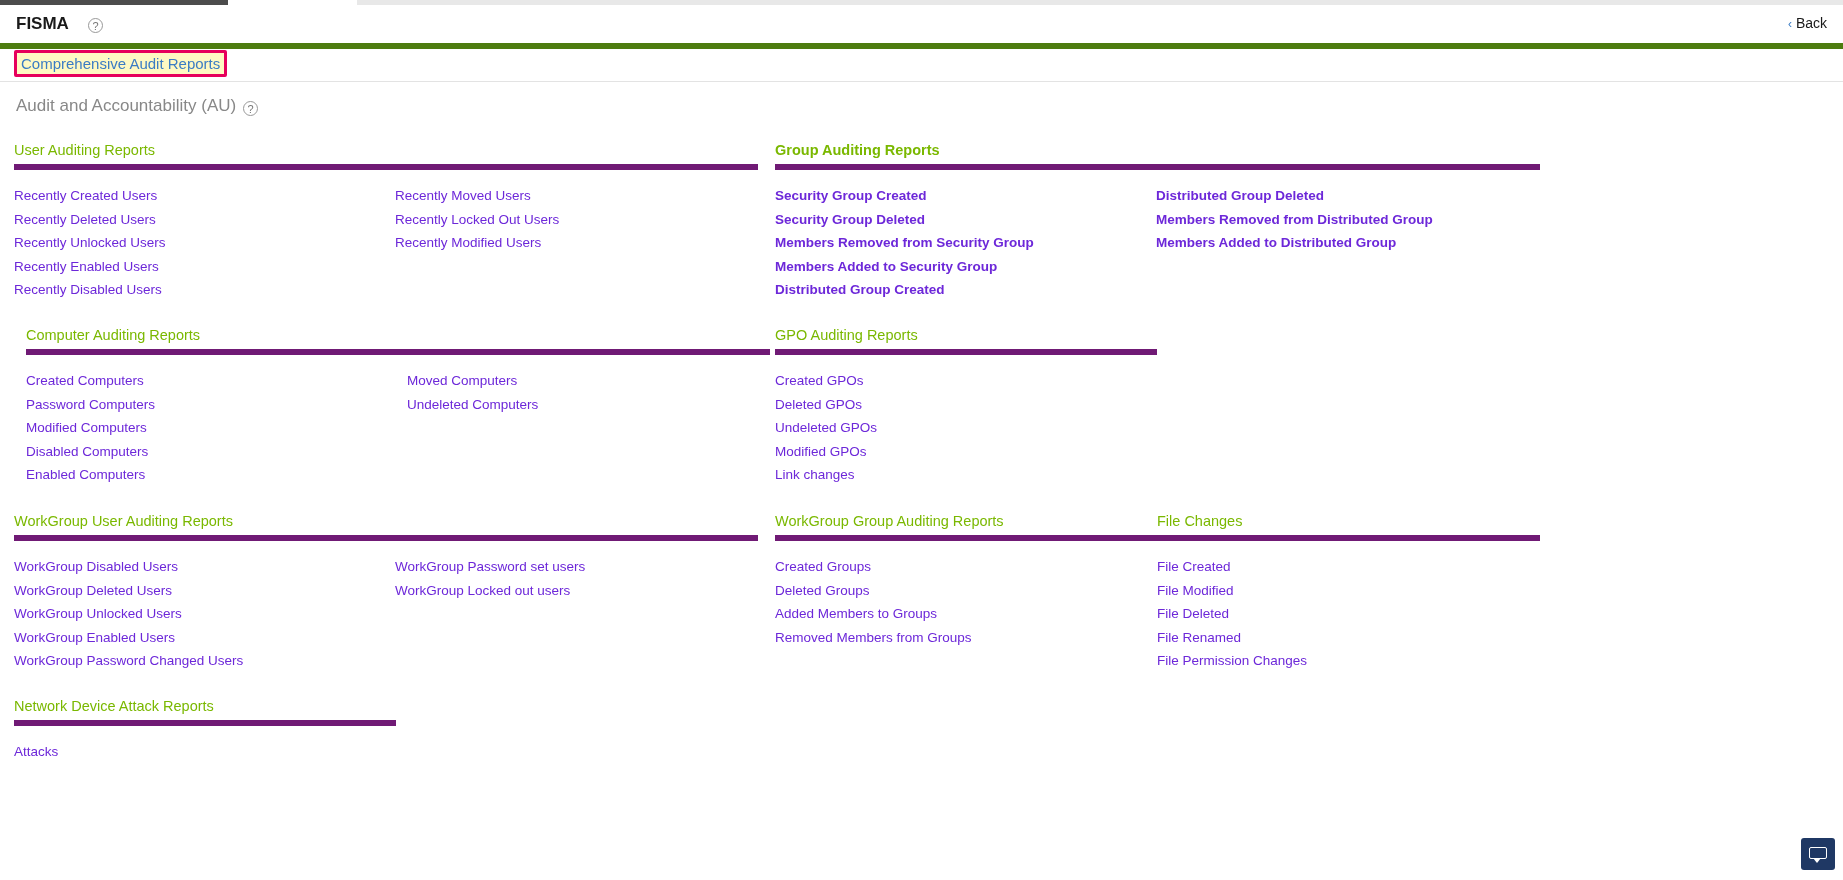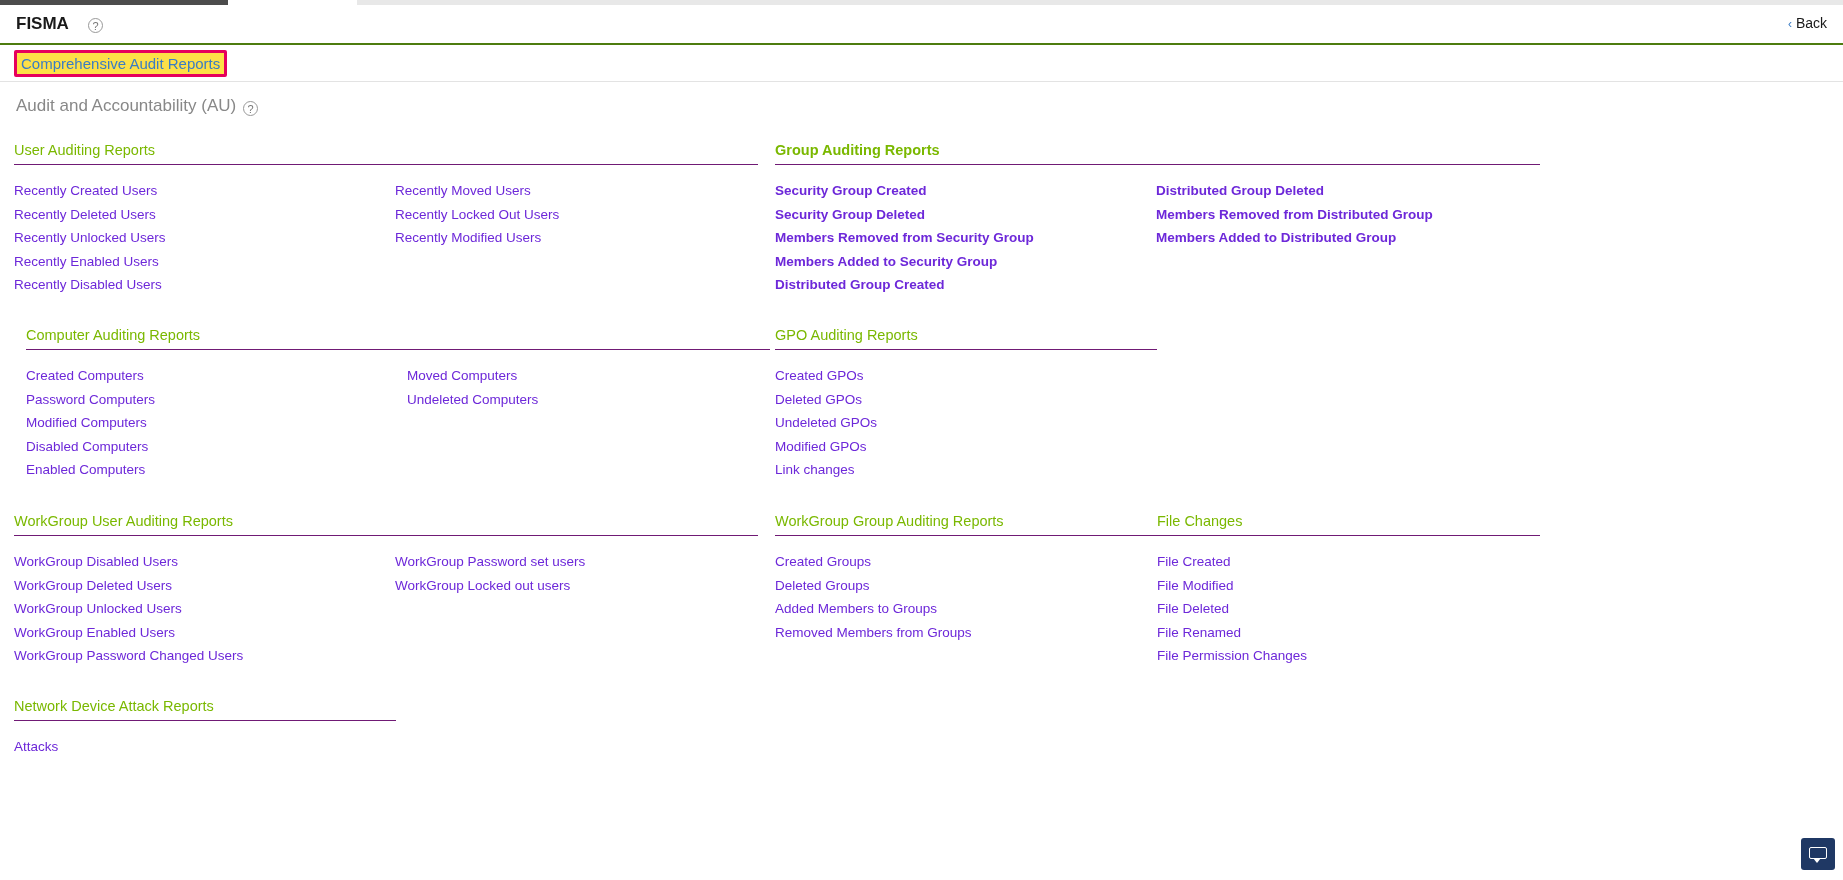--- a/index.html
+++ b/index.html
@@ -26,21 +26,21 @@
   .topbar-right {
     position: absolute;
     top: 0; left: 357px; right: 0;
     height: 5px;
     background: #e8e8e8;
   }
   .header {
     position: absolute;
     top: 5px; left: 0; right: 0;
     height: 38px;
-    border-bottom: 2px solid #4d7c0f;
+    border-bottom: 6px solid #4d7c0f;
     background: #ffffff;
   }
   .header-title {
     position: absolute;
     left: 16px; top: 9px;
     font-size: 17px;
     font-weight: bold;
     color: #1a1a1a;
   }
   .help-icon {
@@ -82,21 +82,21 @@
   }
   .breadcrumb {
     position: absolute;
     left: 14px; top: 6px;
     font-size: 15px;
     color: #3b7cc4;
     cursor: pointer;
     padding: 2px 4px;
     border: 3px solid #e6005c;
     border-radius: 2px;
-    background: #fde047;
+    background: #fef9c3;
   }
 
   .section-title {
     position: absolute;
     left: 16px; top: 96px;
     font-size: 17px;
     color: #888888;
   }
   .section-help {
     position: absolute;
@@ -109,21 +109,21 @@
     overflow: hidden;
   }
 
   .group {
     position: absolute;
   }
   .group-head {
     font-size: 14.5px;
     color: #7ab800;
     padding-bottom: 6px;
-    border-bottom: 1px solid #701a75;
+    border-bottom: 6px solid #701a75;
     white-space: nowrap;
   }
   .cols {
     display: flex;
     margin-top: 14px;
   }
   .col {
     display: flex;
     flex-direction: column;
   }

